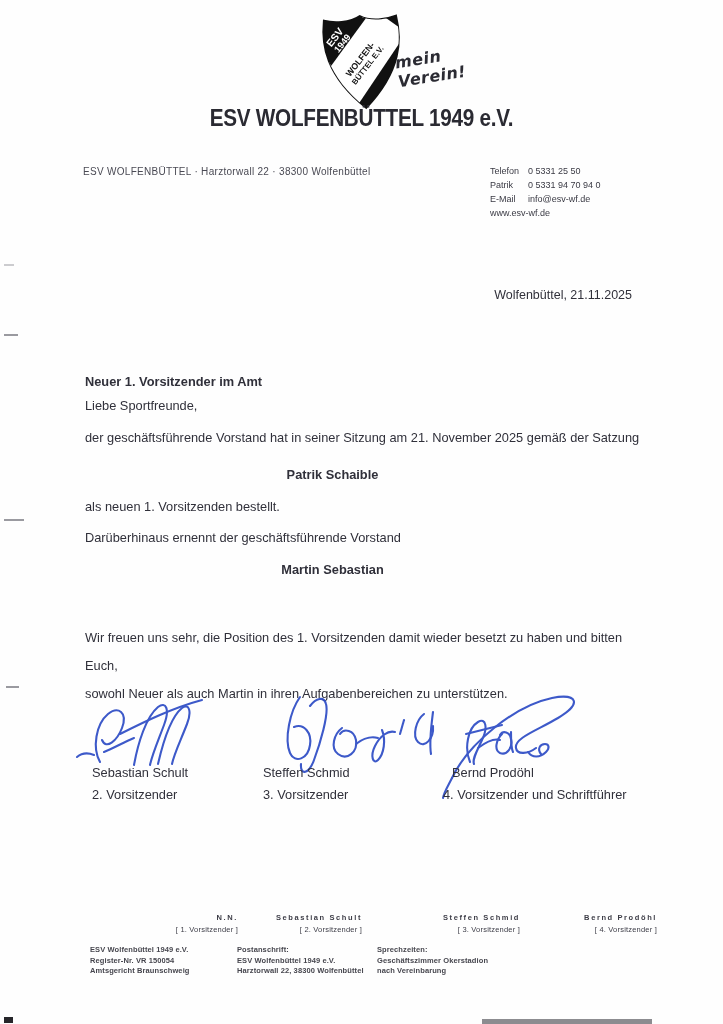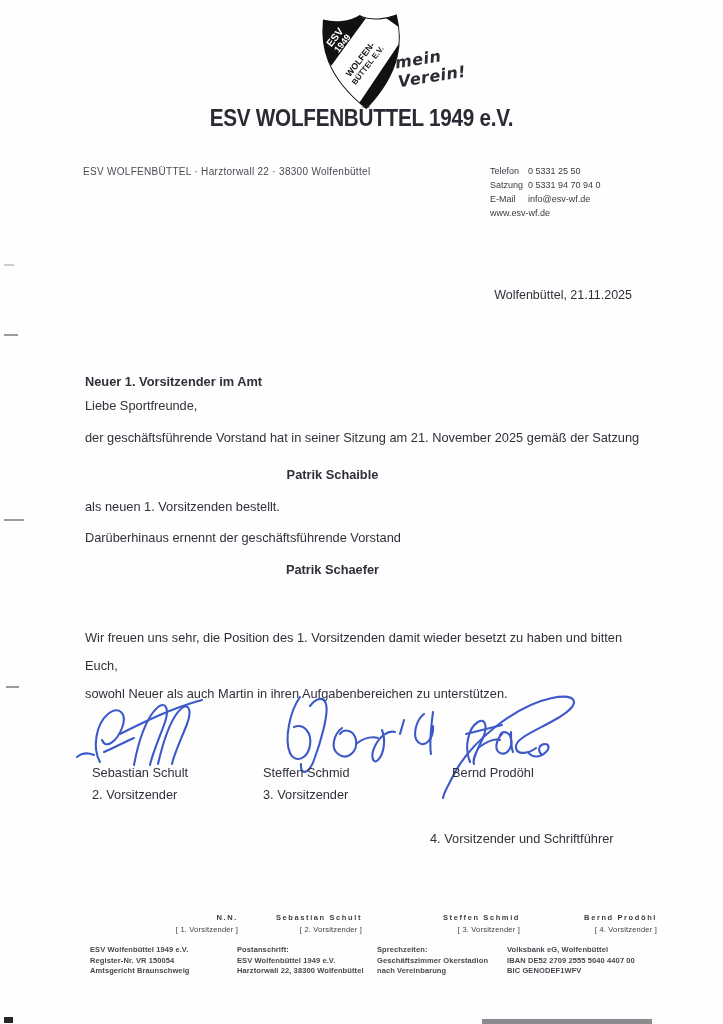--- a/index.html
+++ b/index.html
@@ -68,34 +68,34 @@
   </div>
 
   <div class="abs slogan">mein Verein!</div>
 
   <div class="abs club-title">ESV WOLFENBÜTTEL 1949 e.V.</div>
 
   <div class="abs sender-line">ESV WOLFENBÜTTEL · Harztorwall 22 · 38300 Wolfenbüttel</div>
 
   <div class="abs contact">
     <div><span class="lbl">Telefon</span><span>0 5331 25 50</span></div>
-    <div><span class="lbl">Satzung</span><span>0 5331 94 70 94 0</span></div>
+    <div><span class="lbl">Patrik</span><span>0 5331 94 70 94 0</span></div>
     <div><span class="lbl">E-Mail</span><span>info@esv-wf.de</span></div>
     <div><span>www.esv-wf.de</span></div>
   </div>
 
   <div class="abs date-line">Wolfenbüttel, 21.11.2025</div>
 
   <div class="abs bodyline bold" style="top:350px;">Neuer 1. Vorsitzender im Amt</div>
   <div class="abs bodyline" style="top:398px;">Liebe Sportfreunde,</div>
   <div class="abs bodyline" style="top:430px;">der geschäftsführende Vorstand hat in seiner Sitzung am 21. November 2025 gemäß der Satzung</div>
   <div class="abs centerline" style="top:467px;">Patrik Schaible</div>
   <div class="abs bodyline" style="top:499px;">als neuen 1. Vorsitzenden bestellt.</div>
   <div class="abs bodyline" style="top:530px;">Darüberhinaus ernennt der geschäftsführende Vorstand</div>
-  <div class="abs centerline" style="top:562px;">Patrik Schaefer</div>
+  <div class="abs centerline" style="top:562px;">Martin Sebastian</div>
   <div class="abs bodyline para2" style="top:624px;">
     <span>Wir freuen uns sehr, die Position des 1. Vorsitzenden damit wieder besetzt zu haben und bitten Euch,</span><br>
     <span>sowohl Neuer als auch Martin in ihren Aufgabenbereichen zu unterstützen.</span>
   </div>
 
   <svg class="abs sig-svg" fill="none" stroke="#2d4cc5" stroke-width="2.1" stroke-linecap="round" stroke-linejoin="round" opacity="0.92">
     <g>
       <path d="M77,757 c6,-5 12,-4 17,-2"></path>
       <path d="M100,762 c-8,-14 -4,-38 8,-48 c10,-8 20,-2 14,14 c-5,13 -16,22 -20,12"></path>
       <path d="M104,752 c10,-4 20,-10 30,-14"></path>
@@ -123,21 +123,21 @@
       <path d="M528,752 c4,6 12,6 18,0 c4,-4 3,-8 -1,-8 c-5,0 -8,5 -4,10"></path>
       <path d="M452,778 c-4,8 -8,14 -9,20"></path>
     </g>
   </svg>
 
   <div class="abs sig-name" style="left:92px;top:765px;">Sebastian Schult</div>
   <div class="abs sig-role" style="left:92px;top:787px;">2. Vorsitzender</div>
   <div class="abs sig-name" style="left:263px;top:765px;">Steffen Schmid</div>
   <div class="abs sig-role" style="left:263px;top:787px;">3. Vorsitzender</div>
   <div class="abs sig-name" style="left:452px;top:765px;">Bernd Prodöhl</div>
-  <div class="abs sig-role" style="left:430px;top:787px;margin-top:44px;">4. Vorsitzender und Schriftführer</div>
+  <div class="abs sig-role" style="left:443px;top:787px;">4. Vorsitzender und Schriftführer</div>
 
   <div class="abs officer" style="left:58px;top:913px;">
     <div class="officer-name">N.N.</div>
     <div class="officer-role">[ 1. Vorsitzender ]</div>
   </div>
   <div class="abs officer" style="left:182px;top:913px;">
     <div class="officer-name">Sebastian Schult</div>
     <div class="officer-role">[ 2. Vorsitzender ]</div>
   </div>
   <div class="abs officer" style="left:340px;top:913px;">
@@ -157,25 +157,20 @@
   <div class="abs fblock" style="left:237px;top:945px;">
     <div>Postanschrift:</div>
     <div>ESV Wolfenbüttel 1949 e.V.</div>
     <div>Harztorwall 22, 38300 Wolfenbüttel</div>
   </div>
   <div class="abs fblock" style="left:377px;top:945px;">
     <div>Sprechzeiten:</div>
     <div>Geschäftszimmer Okerstadion</div>
     <div>nach Vereinbarung</div>
   </div>
-  <div class="abs fblock" style="left:507px;top:945px;">
-    <div>Volksbank eG, Wolfenbüttel</div>
-    <div>IBAN DE52 2709 2555 5040 4407 00</div>
-    <div>BIC GENODEF1WFV</div>
-  </div>
 
   <div class="fold" style="left:4px;top:264px;width:10px;opacity:.5;"></div>
   <div class="fold" style="left:4px;top:334px;width:14px;"></div>
   <div class="fold" style="left:4px;top:519px;width:20px;"></div>
   <div class="fold" style="left:6px;top:686px;width:13px;"></div>
   <div class="mark-bl"></div>
   <div class="bar-bottom"></div>
 
 </div>
 

